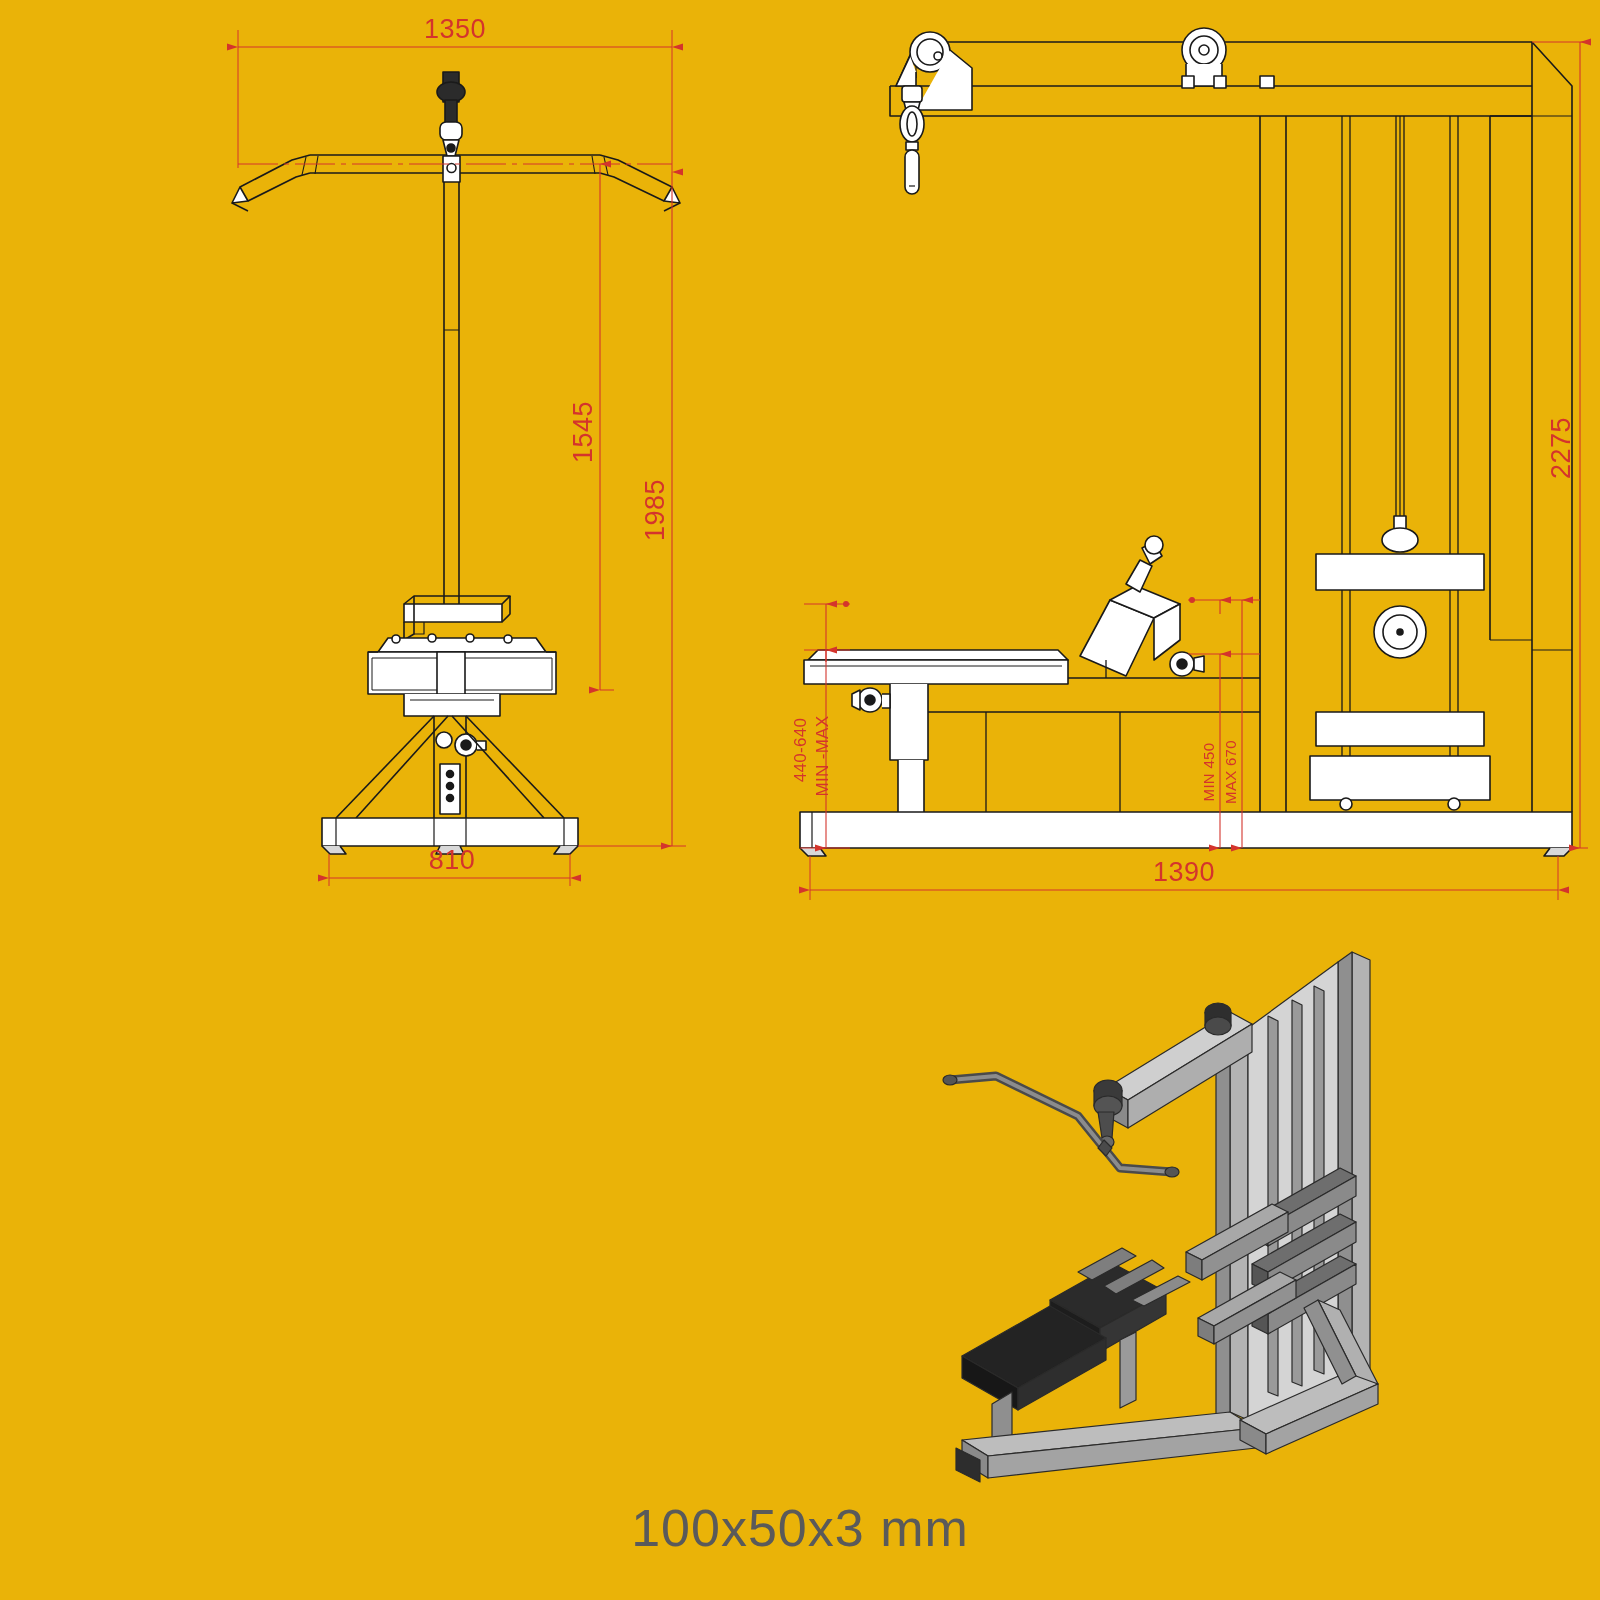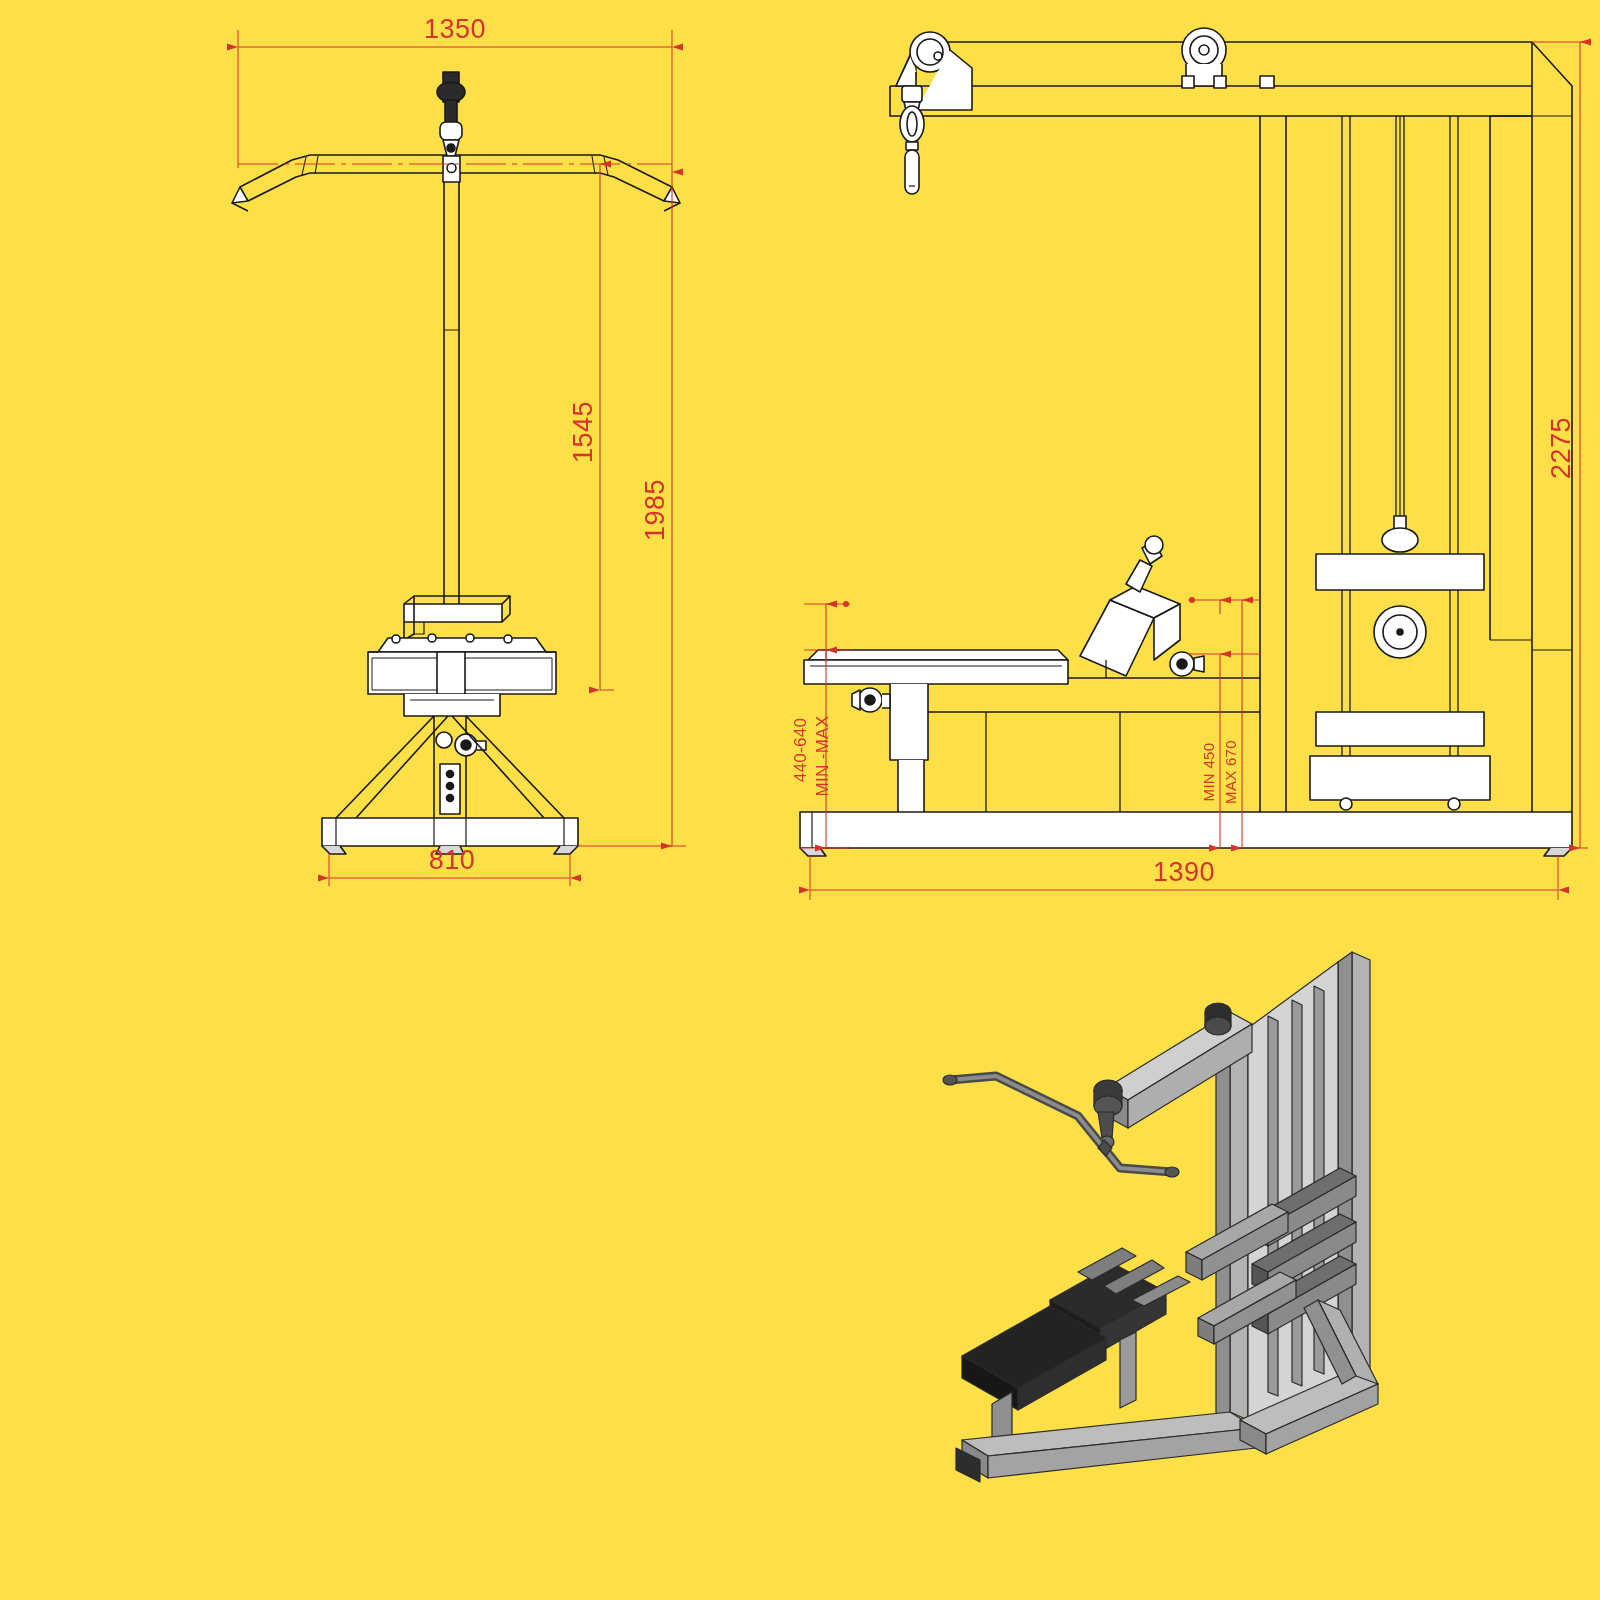--- a/index.html
+++ b/index.html
@@ -12,21 +12,21 @@
     width: 1600px;
     height: 1600px;
     overflow: hidden;
     font-family: "Liberation Sans", sans-serif;
     color: #1a1a1a;
   }
   #sheet {
     position: relative;
     width: 1600px;
     height: 1600px;
-    background: #fde047;
+    background: #eab308;
   }
   .view {
     position: absolute;
   }
   #front-view   { left: 0px;   top: 0px;   width: 800px;  height: 900px; }
   #side-view    { left: 790px; top: 0px;   width: 810px;  height: 900px; }
   #iso-view     { left: 900px; top: 900px; width: 560px;  height: 600px; }
 
   svg { display: block; overflow: visible; }
 
@@ -505,14 +505,15 @@
           <path d="M366,534 L478,484 L478,504 L366,554 Z" fill="#a3a3a3"></path>
 
           <path d="M418,400 L440,410 L478,484 L456,476 Z" fill="#b0b0b0"></path>
           <path d="M418,400 L404,408 L442,484 L456,476 Z" fill="#909090"></path>
         </g>
 
       </g>
     </svg>
   </div>
 
+  <div id="caption">100x50x3 mm</div>
 
 </div>
 
 </body></html>

